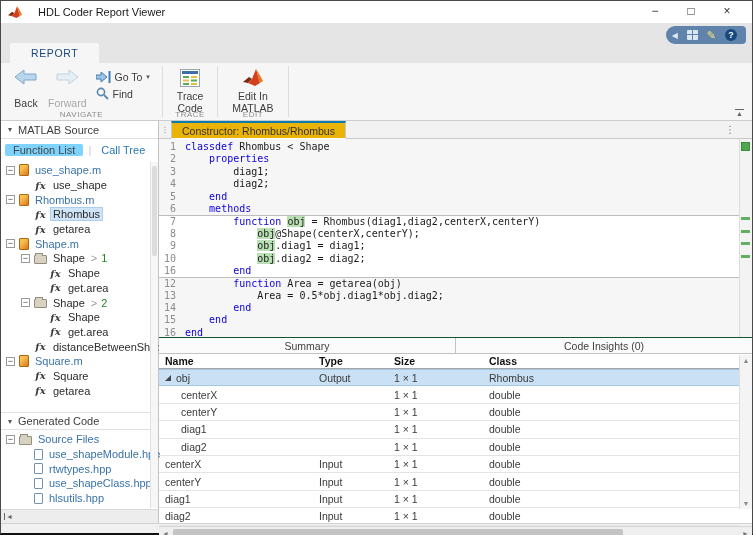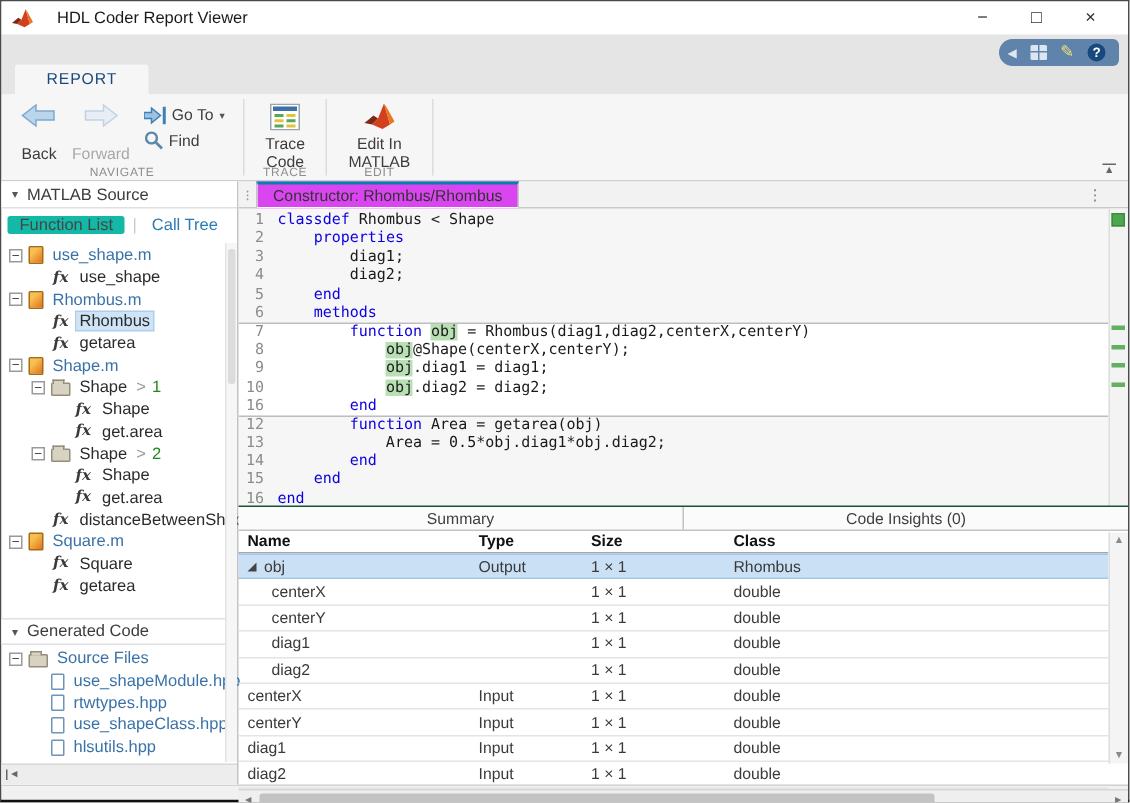--- a/index.html
+++ b/index.html
@@ -41,21 +41,21 @@
 
   
   .content{flex:1;display:flex;min-height:0}
 
   
   .sidebar{width:158px;flex:0 0 auto;border-right:1px solid #c3c3c3;display:flex;flex-direction:column;position:relative;background:#fff}
   .shead{height:18px;flex:0 0 auto;display:flex;align-items:center;gap:6px;padding:0 7px;border-bottom:1px solid #e0e0e0;font-size:11px;color:#3c3c3c;background:#fff}
   .shead.topline{border-top:1px solid #e0e0e0}
   .tri{font-size:8px;color:#555}
   .stabs{height:22px;flex:0 0 auto;display:flex;align-items:center;padding:2px 4px;gap:5px;font-size:11px}
-  .fl-btn{background:#14b8a6;color:#454545;padding:0 8px;border-radius:2px}
+  .fl-btn{background:#7dd3fc;color:#454545;padding:0 8px;border-radius:2px}
   .stab-sep{color:#c9c9c9}
   .ct-link{color:#2a7ab5;padding:2px 5px}
   .stree{font-size:11px;padding-top:2px}
   .titem{height:14.7px;display:flex;align-items:center;gap:4px;white-space:nowrap;padding-right:4px}
   .exp{width:9px;height:9px;border:1px solid #9a9a9a;background:#fff;font-size:9px;line-height:7px;text-align:center;color:#444;flex:0 0 auto}
   .exp.ph{border:none;background:transparent}
   .tlabel{padding:0 2px}
   .titem.sel .tlabel{background:#cfe4f7;outline:1px solid #aecdea}
   .tlabel.file{color:#3a72a8}
   .tlabel.fn{color:#2b2b2b}
@@ -74,21 +74,21 @@
   .scrollleft{display:flex;align-items:center;color:#666;font-size:7px;gap:1px}
   .scrollleft .bar{width:1px;height:7px;background:#666}
 
   
   .main{flex:1;display:flex;flex-direction:column;min-width:0}
 
   
   .editor{height:216px;flex:0 0 auto;display:flex;flex-direction:column}
   .etabbar{height:18px;flex:0 0 auto;background:#f2f2f2;border-bottom:1px solid #c9c9c9;display:flex;align-items:flex-end;position:relative}
   .edrag{width:12px;color:#999;font-size:9px;text-align:center;line-height:15px}
-  .etab{height:18px;background:#d946ef;border:1px solid #c9c9c9;border-bottom:1px solid #fff;border-top:2px solid #0b7cad;display:flex;align-items:center;padding:0 10px;font-size:10.5px;color:#333;margin-bottom:-1px}
+  .etab{height:18px;background:#eab308;border:1px solid #c9c9c9;border-bottom:1px solid #fff;border-top:2px solid #0b7cad;display:flex;align-items:center;padding:0 10px;font-size:10.5px;color:#333;margin-bottom:-1px}
   .emenu{position:absolute;right:17px;top:3px;color:#777;font-size:10px}
   .ebody{flex:1;display:flex;min-height:0}
   .ecode{flex:1;background:#f6f6f6;font-family:"DejaVu Sans Mono","Liberation Mono",monospace;font-size:10px;padding-top:2px;overflow:hidden}
   .cline{display:flex;height:12.4px;line-height:12.4px}
   .cline.cur{background:#fff}
   .cline.bt{border-top:1px solid #bdbdbd}
   .lnum{width:26px;text-align:right;padding-right:9px;color:#8c8c8c;flex:0 0 auto}
   .ctext{white-space:pre;color:#1a1a1a}
   .seg.kw{color:#0d00e0}
   .seg.hl{background:#b9e0b4}

